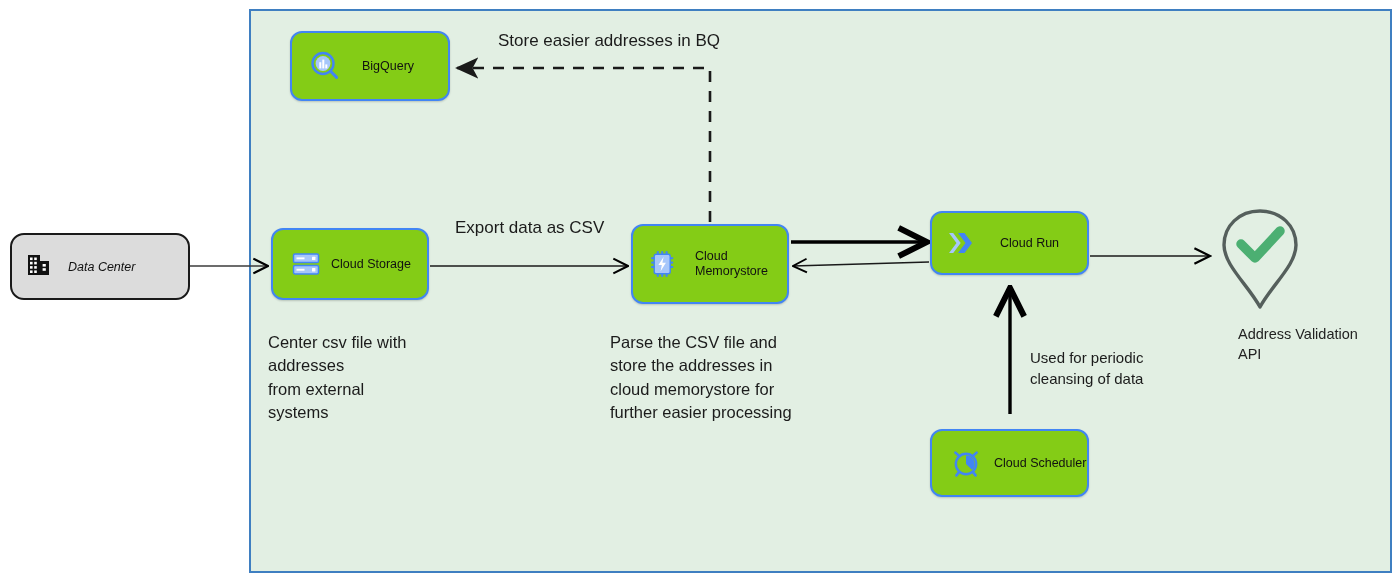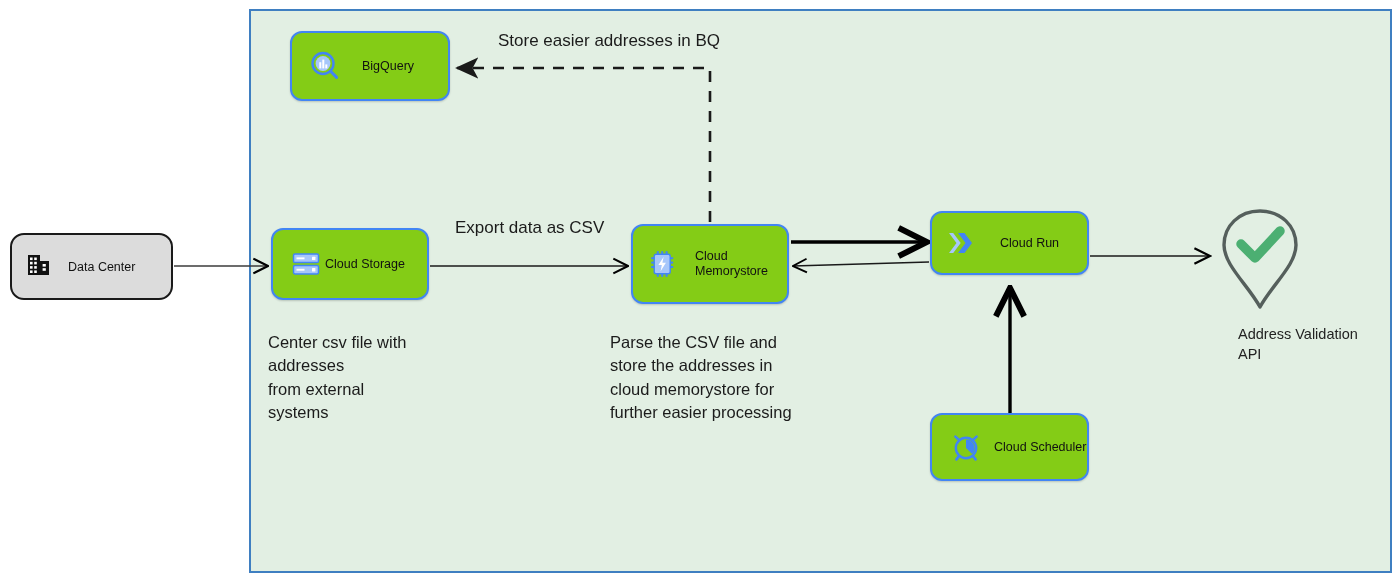--- a/index.html
+++ b/index.html
@@ -51,54 +51,55 @@
     font-size: 12.5px;
     color: #111111;
     line-height: 1.18;
     white-space: pre-line;
   }
 
   
   #node-data-center {
     left: 10px;
     top: 233px;
-    width: 163px;
+    width: 180px;
     height: 67px;
     background: #dcdcdc;
     border: 2px solid #1a1a1a;
     border-radius: 14px;
     box-sizing: border-box;
     display: flex;
     align-items: center;
     box-shadow: none;
+    font-style: italic;
   }
   #node-data-center .node-icon { margin-left: 14px; }
   #node-data-center .node-label {
     font-size: 12.5px;
     color: #111111;
     margin-left: 16px;
   }
 
   #node-bigquery    { left: 290px; top: 31px;  width: 160px; height: 70px; }
   #node-bigquery .node-icon { margin-left: 16px; }
   #node-bigquery .node-label { margin-left: 20px; }
 
   #node-cloud-storage { left: 271px; top: 228px; width: 158px; height: 72px; }
   #node-cloud-storage .node-icon { margin-left: 18px; }
-  #node-cloud-storage .node-label { margin-left: 4px; }
+  #node-cloud-storage .node-label { margin-left: 10px; }
 
   #node-memorystore { left: 631px; top: 224px; width: 158px; height: 80px; }
   #node-memorystore .node-icon { margin-left: 16px; }
   #node-memorystore .node-label { margin-left: 16px; }
 
   #node-cloud-run   { left: 930px; top: 211px; width: 159px; height: 64px; }
   #node-cloud-run .node-icon { margin-left: 14px; }
   #node-cloud-run .node-label { margin-left: 20px; }
 
-  #node-cloud-scheduler { left: 930px; top: 413px; width: 159px; height: 68px; }
+  #node-cloud-scheduler { left: 930px; top: 429px; width: 159px; height: 68px; }
   #node-cloud-scheduler .node-icon { margin-left: 18px; }
   #node-cloud-scheduler .node-label { margin-left: 12px; }
 
   
   #node-address-api {
     left: 1216px;
     top: 207px;
     width: 88px;
     height: 104px;
   }
@@ -299,14 +300,16 @@
   <div class="abs edge-label" id="lbl-export">Export data as CSV</div>
 
   <div class="abs annotation" id="ann-upload">Center csv file with
 addresses
 from external
 systems</div>
   <div class="abs annotation" id="ann-parse">Parse the CSV file and
 store the addresses in
 cloud  memorystore for
 further easier processing</div>
+  <div class="abs annotation" id="ann-periodic">Used for periodic
+cleansing of data</div>
 
 </div>
 
 </body></html>

